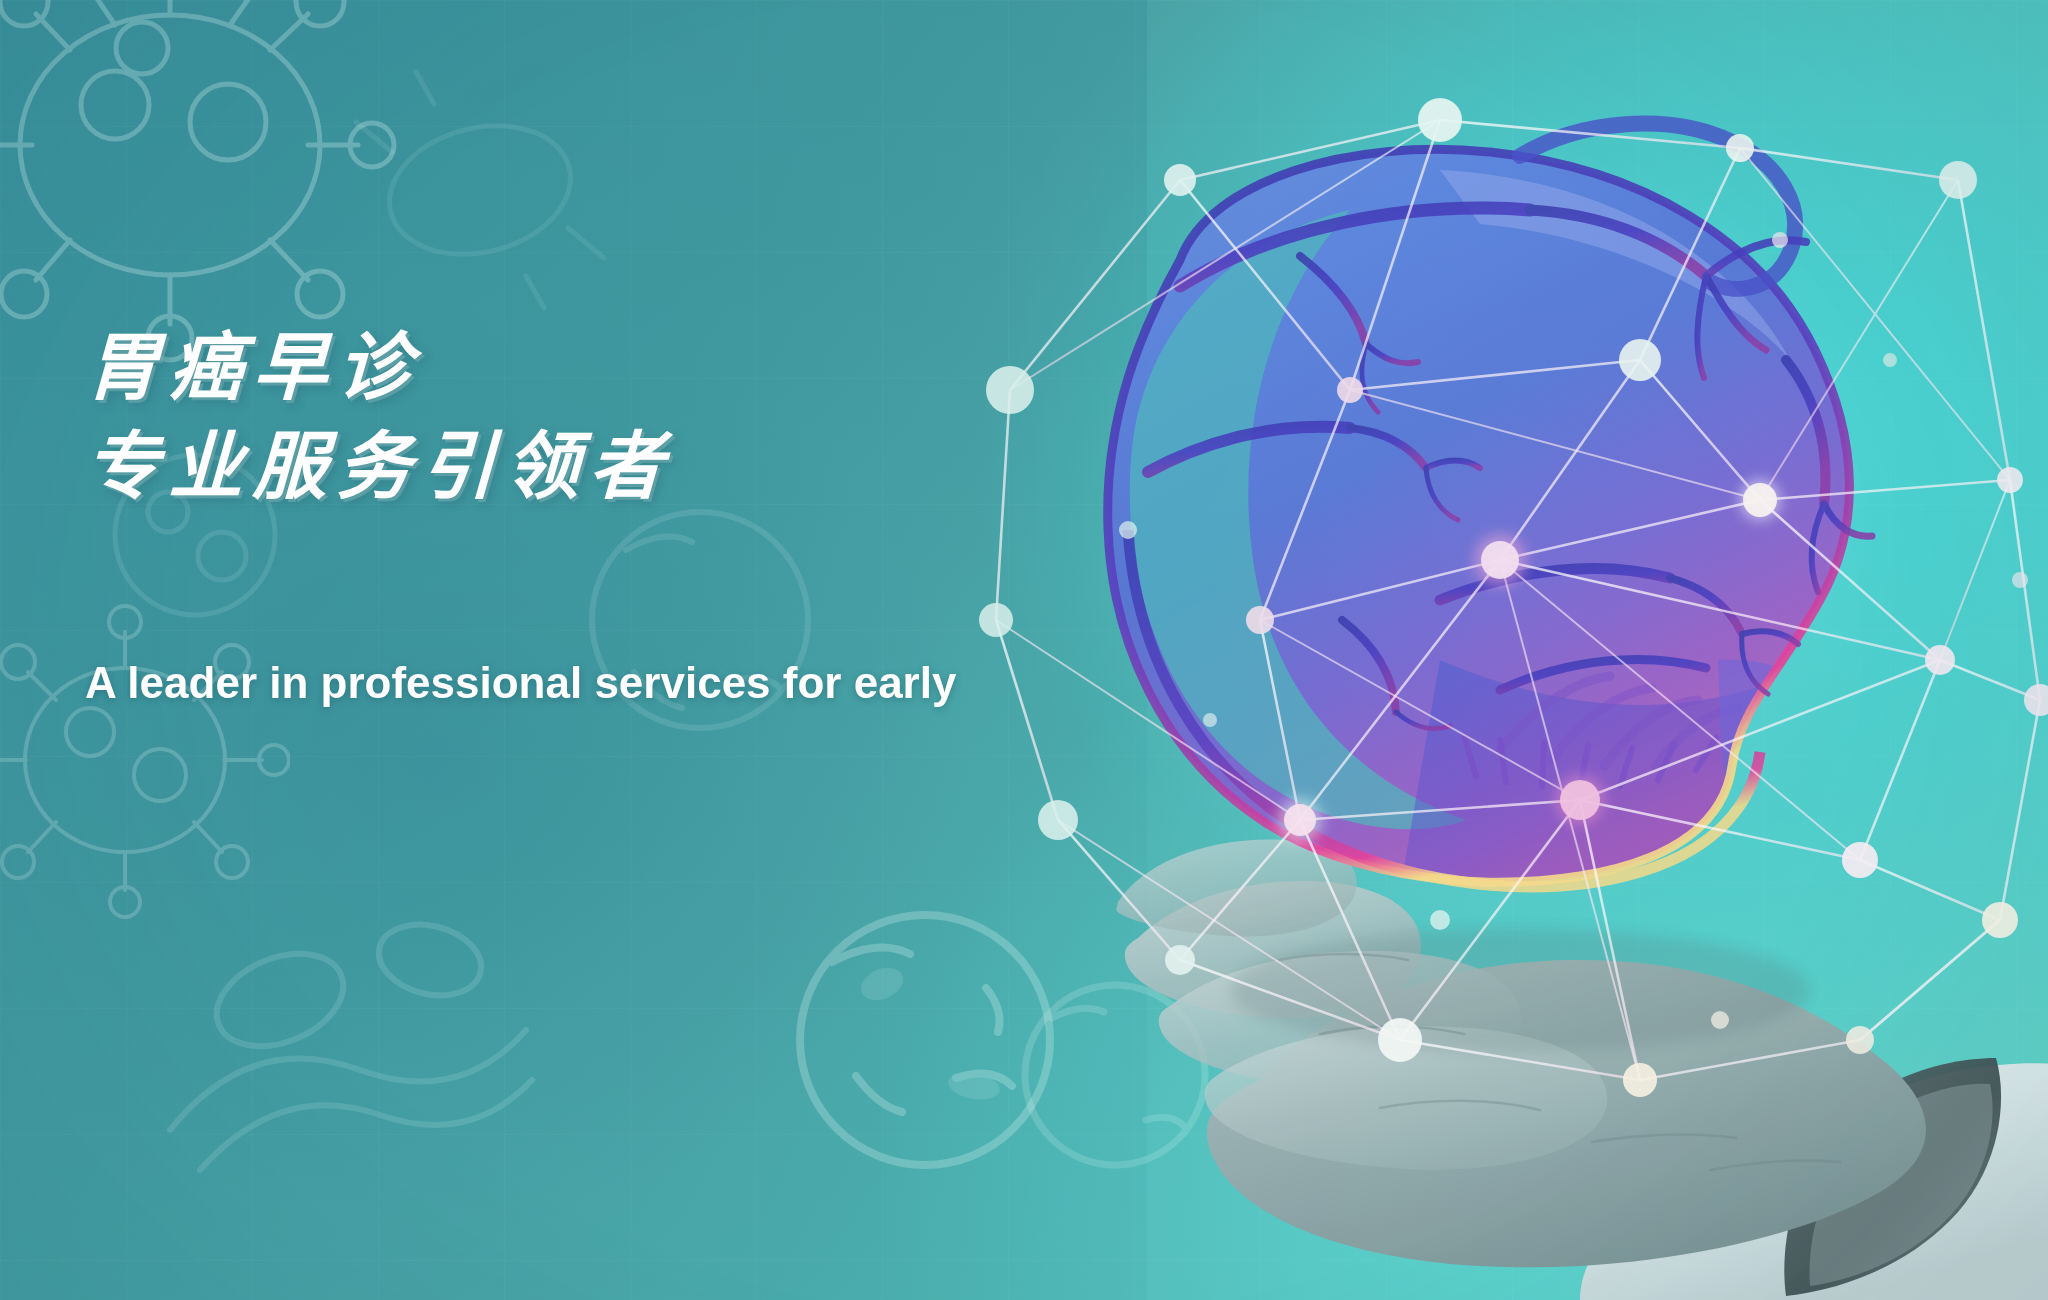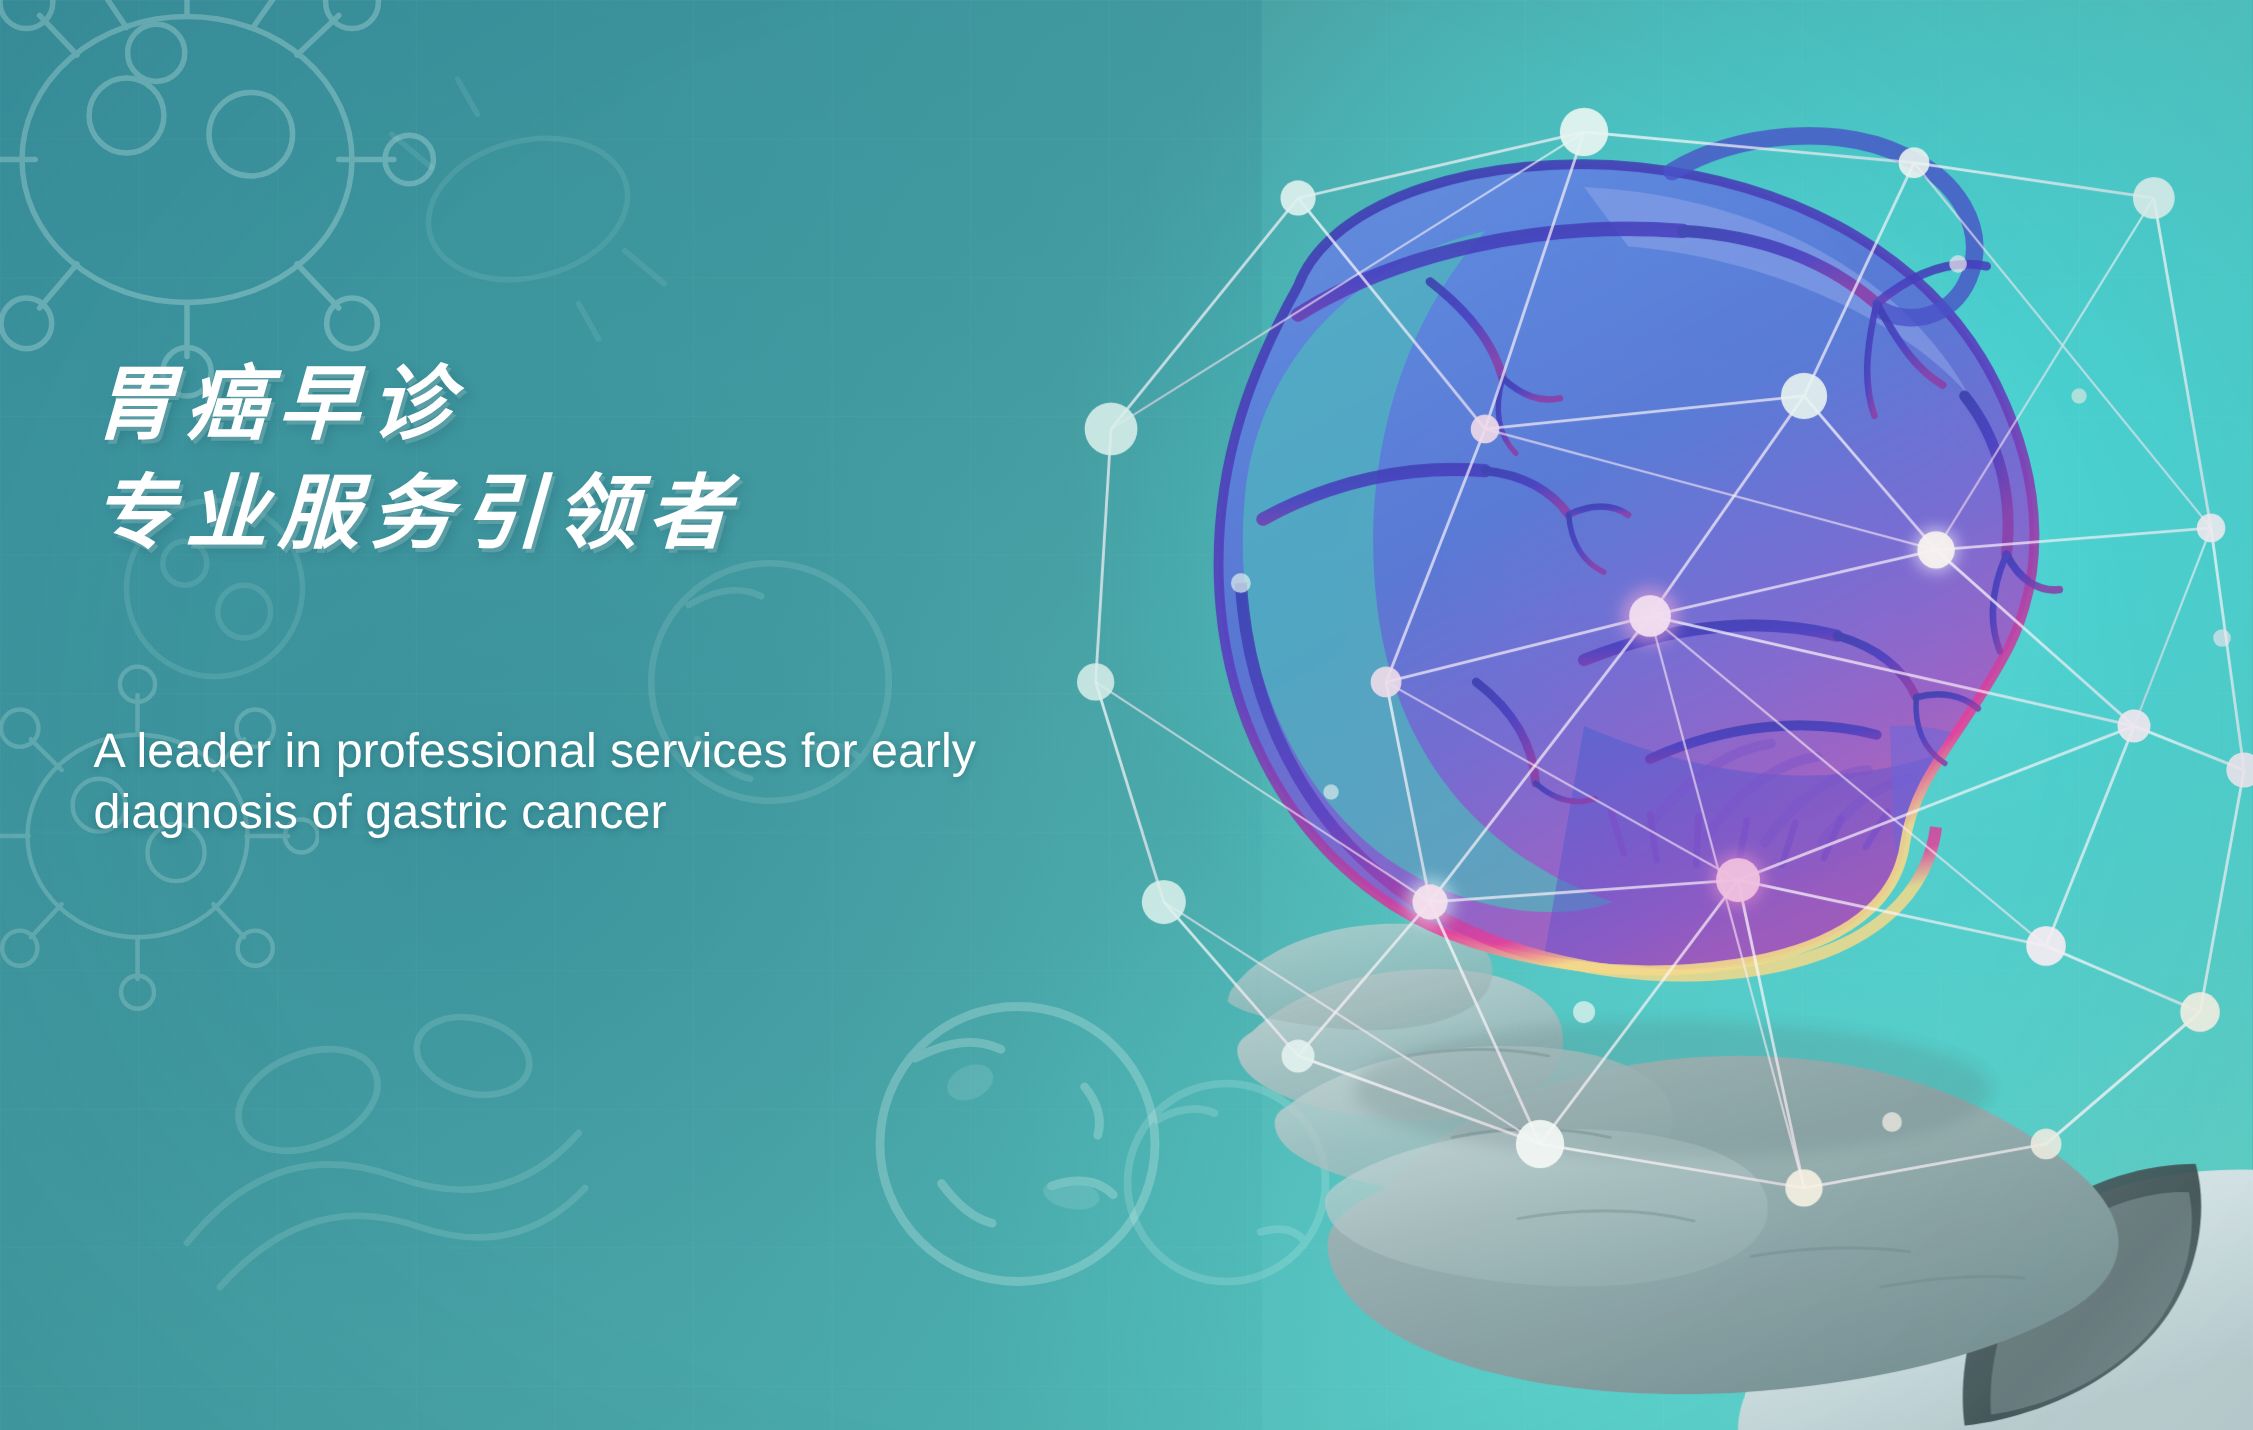--- a/index.html
+++ b/index.html
@@ -85,21 +85,21 @@
   #subtitle {
     position:absolute;
     left:85px; top:655px;
     width:900px;
     font-size:44px;
     line-height:1.28;
     color:#ffffff;
     font-weight:400;
     text-shadow:0 2px 7px rgba(25,85,95,0.42);
   }
-  #subtitle .sub-line { display:block; white-space:nowrap; }
+  #subtitle .sub-line { display:block; white-space:nowrap;font-weight:bold; }
 </style>
 </head>
 <body>
 
 <div id="banner">
 
   <div class="bg-base"></div>
   <div class="bg-tint-left"></div>
   <div class="bg-grid"></div>
 
@@ -558,16 +558,15 @@
 
   <div class="bg-vignette"></div>
 
   <div id="headline-block">
     <div class="cn-line">胃癌早诊</div>
     <div class="cn-line">专业服务引领者</div>
   </div>
 
   <div id="subtitle">
     <span class="sub-line">A leader in professional services for early</span>
-    <span class="sub-line">diagnosis of gastric cancer</span>
   </div>
 
 </div>
 
 </body></html>

